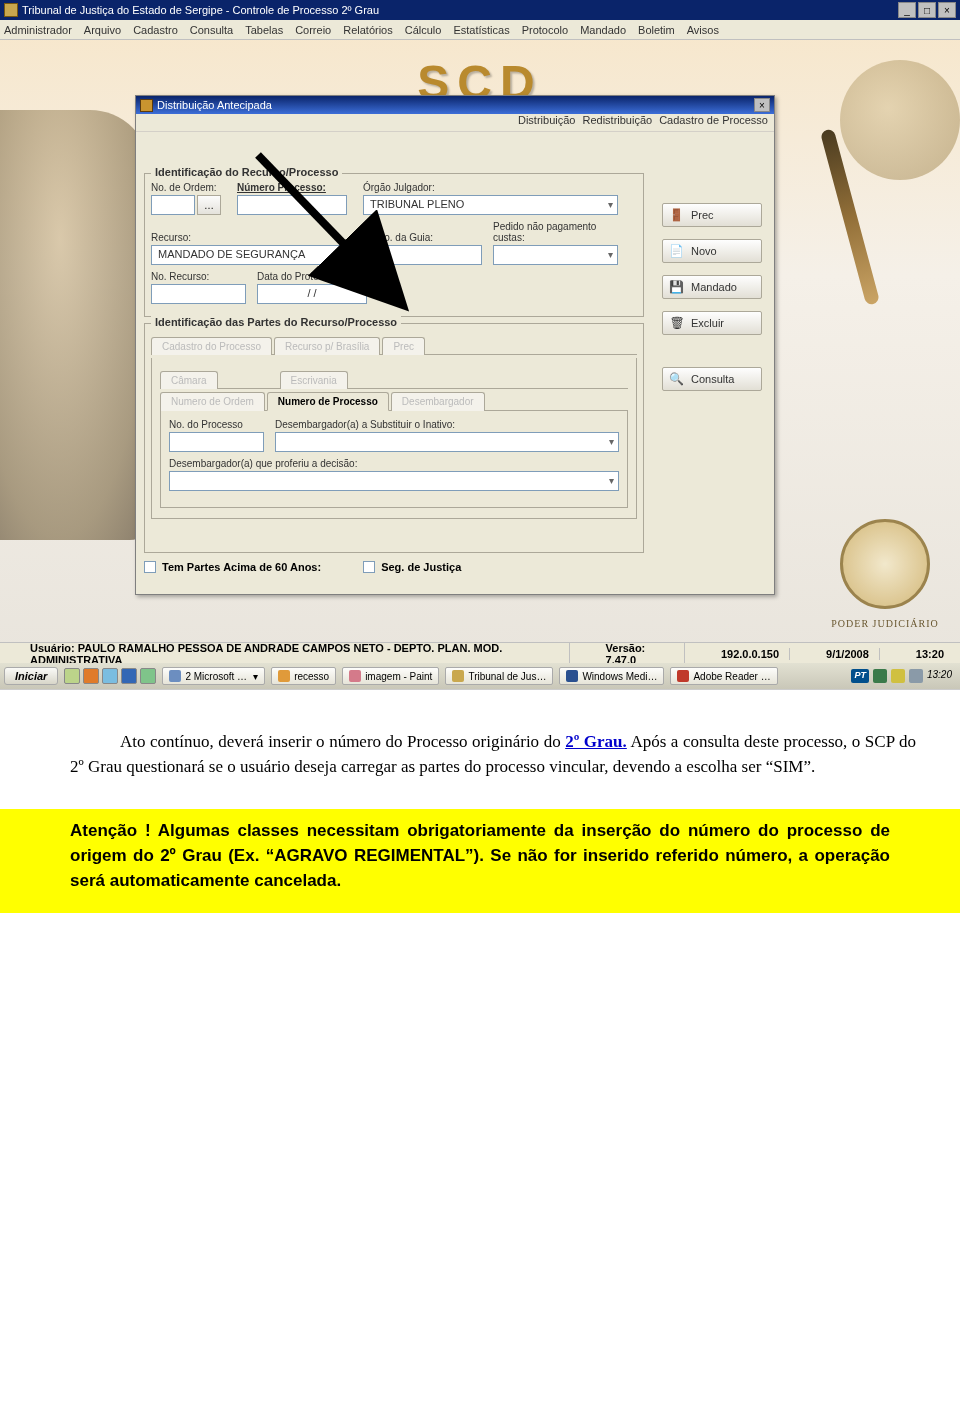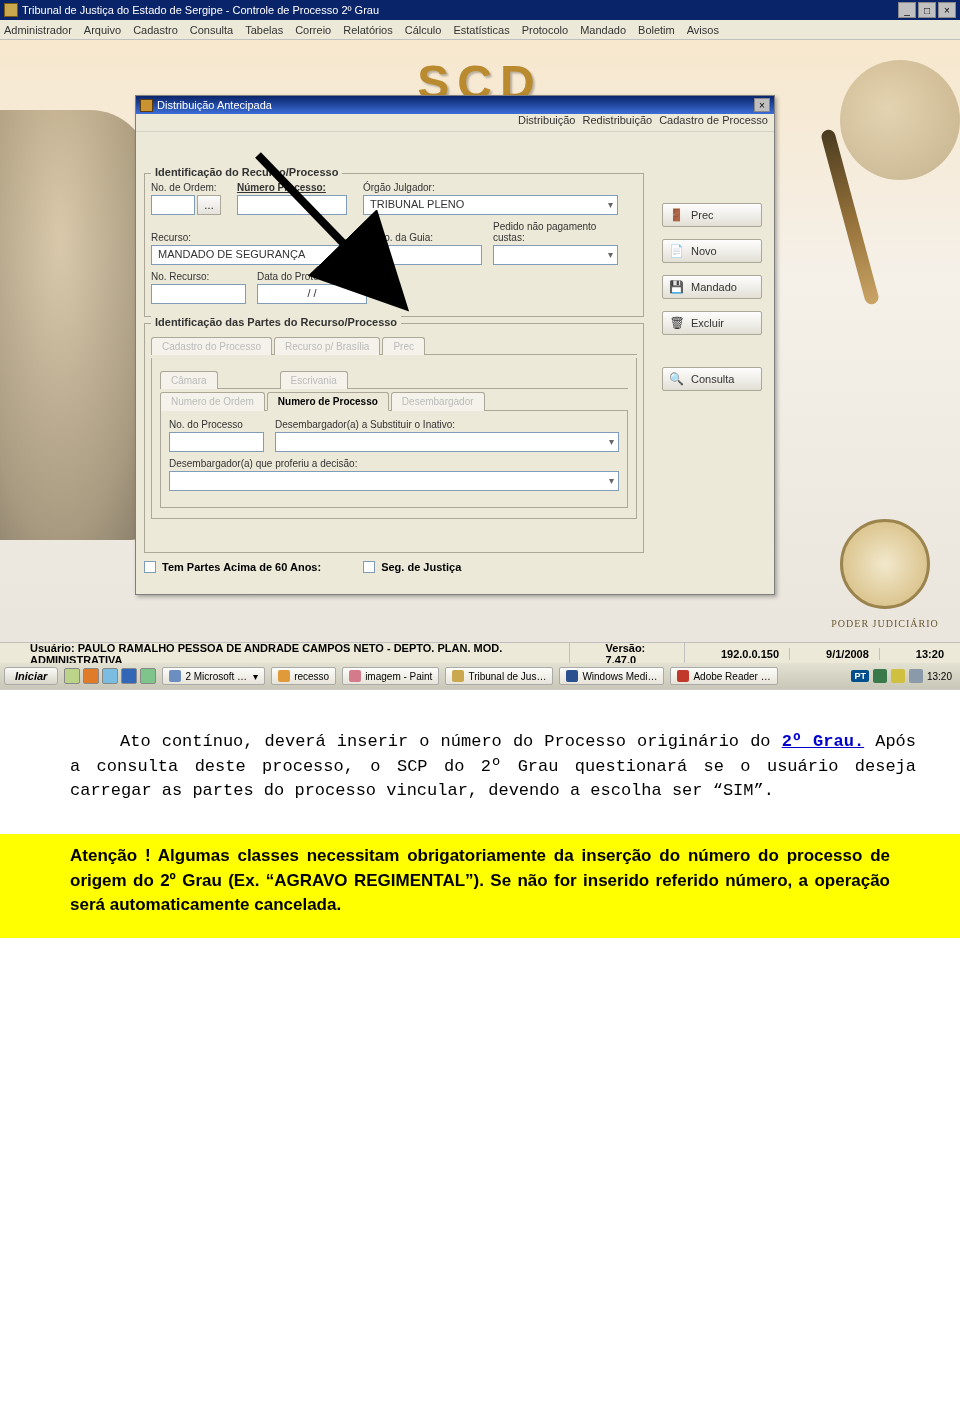--- a/index.html
+++ b/index.html
@@ -52,24 +52,24 @@
   .statusbar { position:absolute; bottom:25px; left:0; right:0; height:22px; background:#ece9d8; border-top:1px solid #c0c0c0; display:flex; align-items:center; padding:0 6px; gap:12px; font-size:11px; font-family:Tahoma,Arial;}
   .statusbar .seg { border-right:1px solid #c0c0c0; padding-right:10px;padding-left:24px; }
   .statusbar .seg:last-child { border:none;}
   .statusbar b { font-weight:bold;}
   .taskbar { position:absolute; bottom:0; left:0; right:0; height:26px; background:linear-gradient(#e2e1d2,#c9c7b8); display:flex; align-items:center; padding:0 4px; gap:6px; font-size:11px; font-family:Tahoma,Arial;}
   .taskbar .start { padding:2px 10px; background:linear-gradient(#fafaf7,#d8d6c9); border:1px solid #aaa; border-radius:3px; font-weight:bold; font-style:italic; cursor:pointer;}
   .taskbar .quick { display:flex; gap:3px; }
   .taskbar .qicon { width:16px; height:16px; background:#bcd48a; border:1px solid #888; border-radius:2px;}
   .taskbar .task { flex:0 0 auto; padding:2px 6px; background:linear-gradient(#fdfdfb,#e6e4d8); border:1px solid #aaa; border-radius:2px; display:flex; align-items:center; gap:4px; font-size:10px; cursor:pointer; max-width:110px;}
   .taskbar .task .ticon { width:12px; height:12px; background:#6c8ec0; border-radius:2px;}
-  .taskbar .tray { margin-left:auto; display:flex; align-items:center; gap:4px; font-size:10px; padding:0 4px;}
+  .taskbar .tray { margin-left:auto; display:flex; gap:4px; font-size:10px; padding:0 4px;font-style:italic;}
   .taskbar .tray .tricon { width:14px; height:14px; background:#3a7a4a; border-radius:2px;}
   .taskbar .ptbadge { background:#014f8c; color:#fff; font-size:9px; font-weight:bold; padding:1px 3px; border-radius:2px;}
-  .doc-text { padding: 40px 44px 30px 70px; font-family:Liberation Mono, monospace; font-size:17px; line-height:1.45; color:#000; text-align:justify;}
+  .doc-text { padding: 40px 44px 30px 70px; font-family:Liberation Serif, serif; font-size:17px; line-height:1.45; color:#000; text-align:justify;}
   .doc-text .link { color:#0000cc; text-decoration:underline; font-weight:bold;}
   .yellow-block { padding: 10px 70px 20px 70px; background:#ffff00; font-family:Arial,sans-serif; font-size:17px; font-weight:bold; line-height:1.45; text-align:justify;}
   .yellow-block span { color:#000; }
   .pagenum { font-family:Arial; font-size:15px; font-weight:bold; text-align:right; padding:4px 70px 20px; margin-top:430px;}
 </style>
 </head>
 <body>
 <div class="page">
 
 <div class="screenshot">

